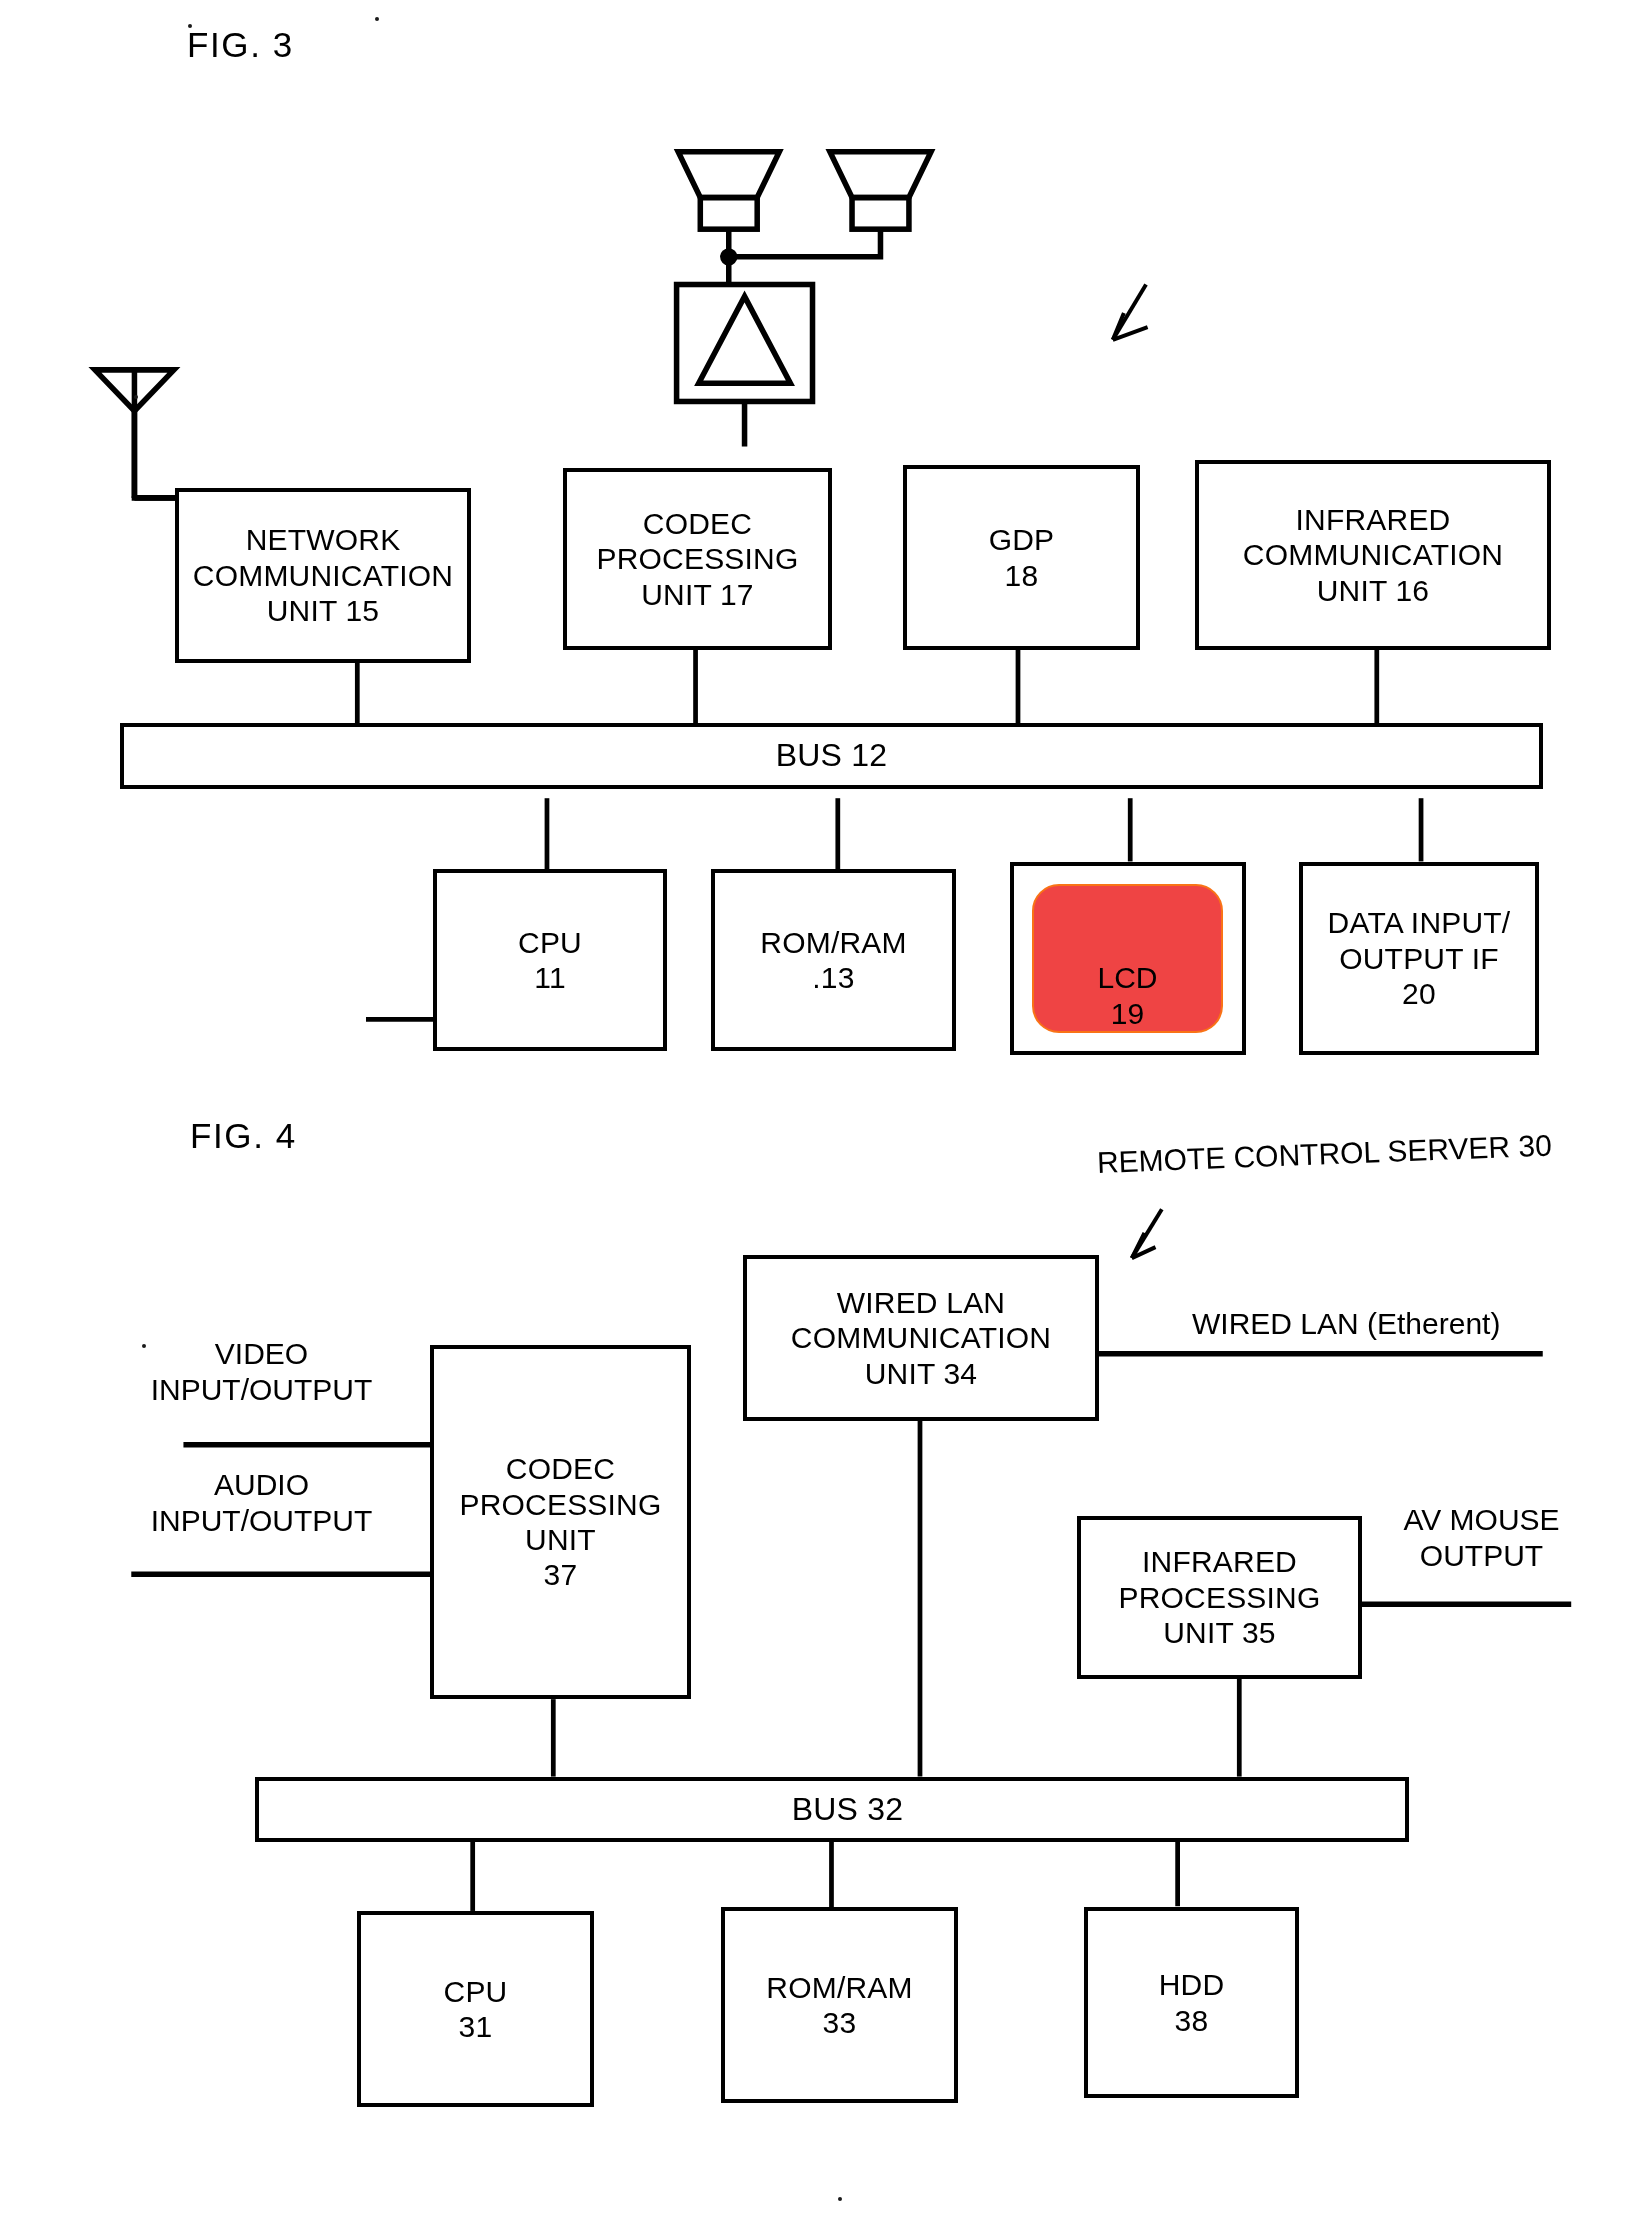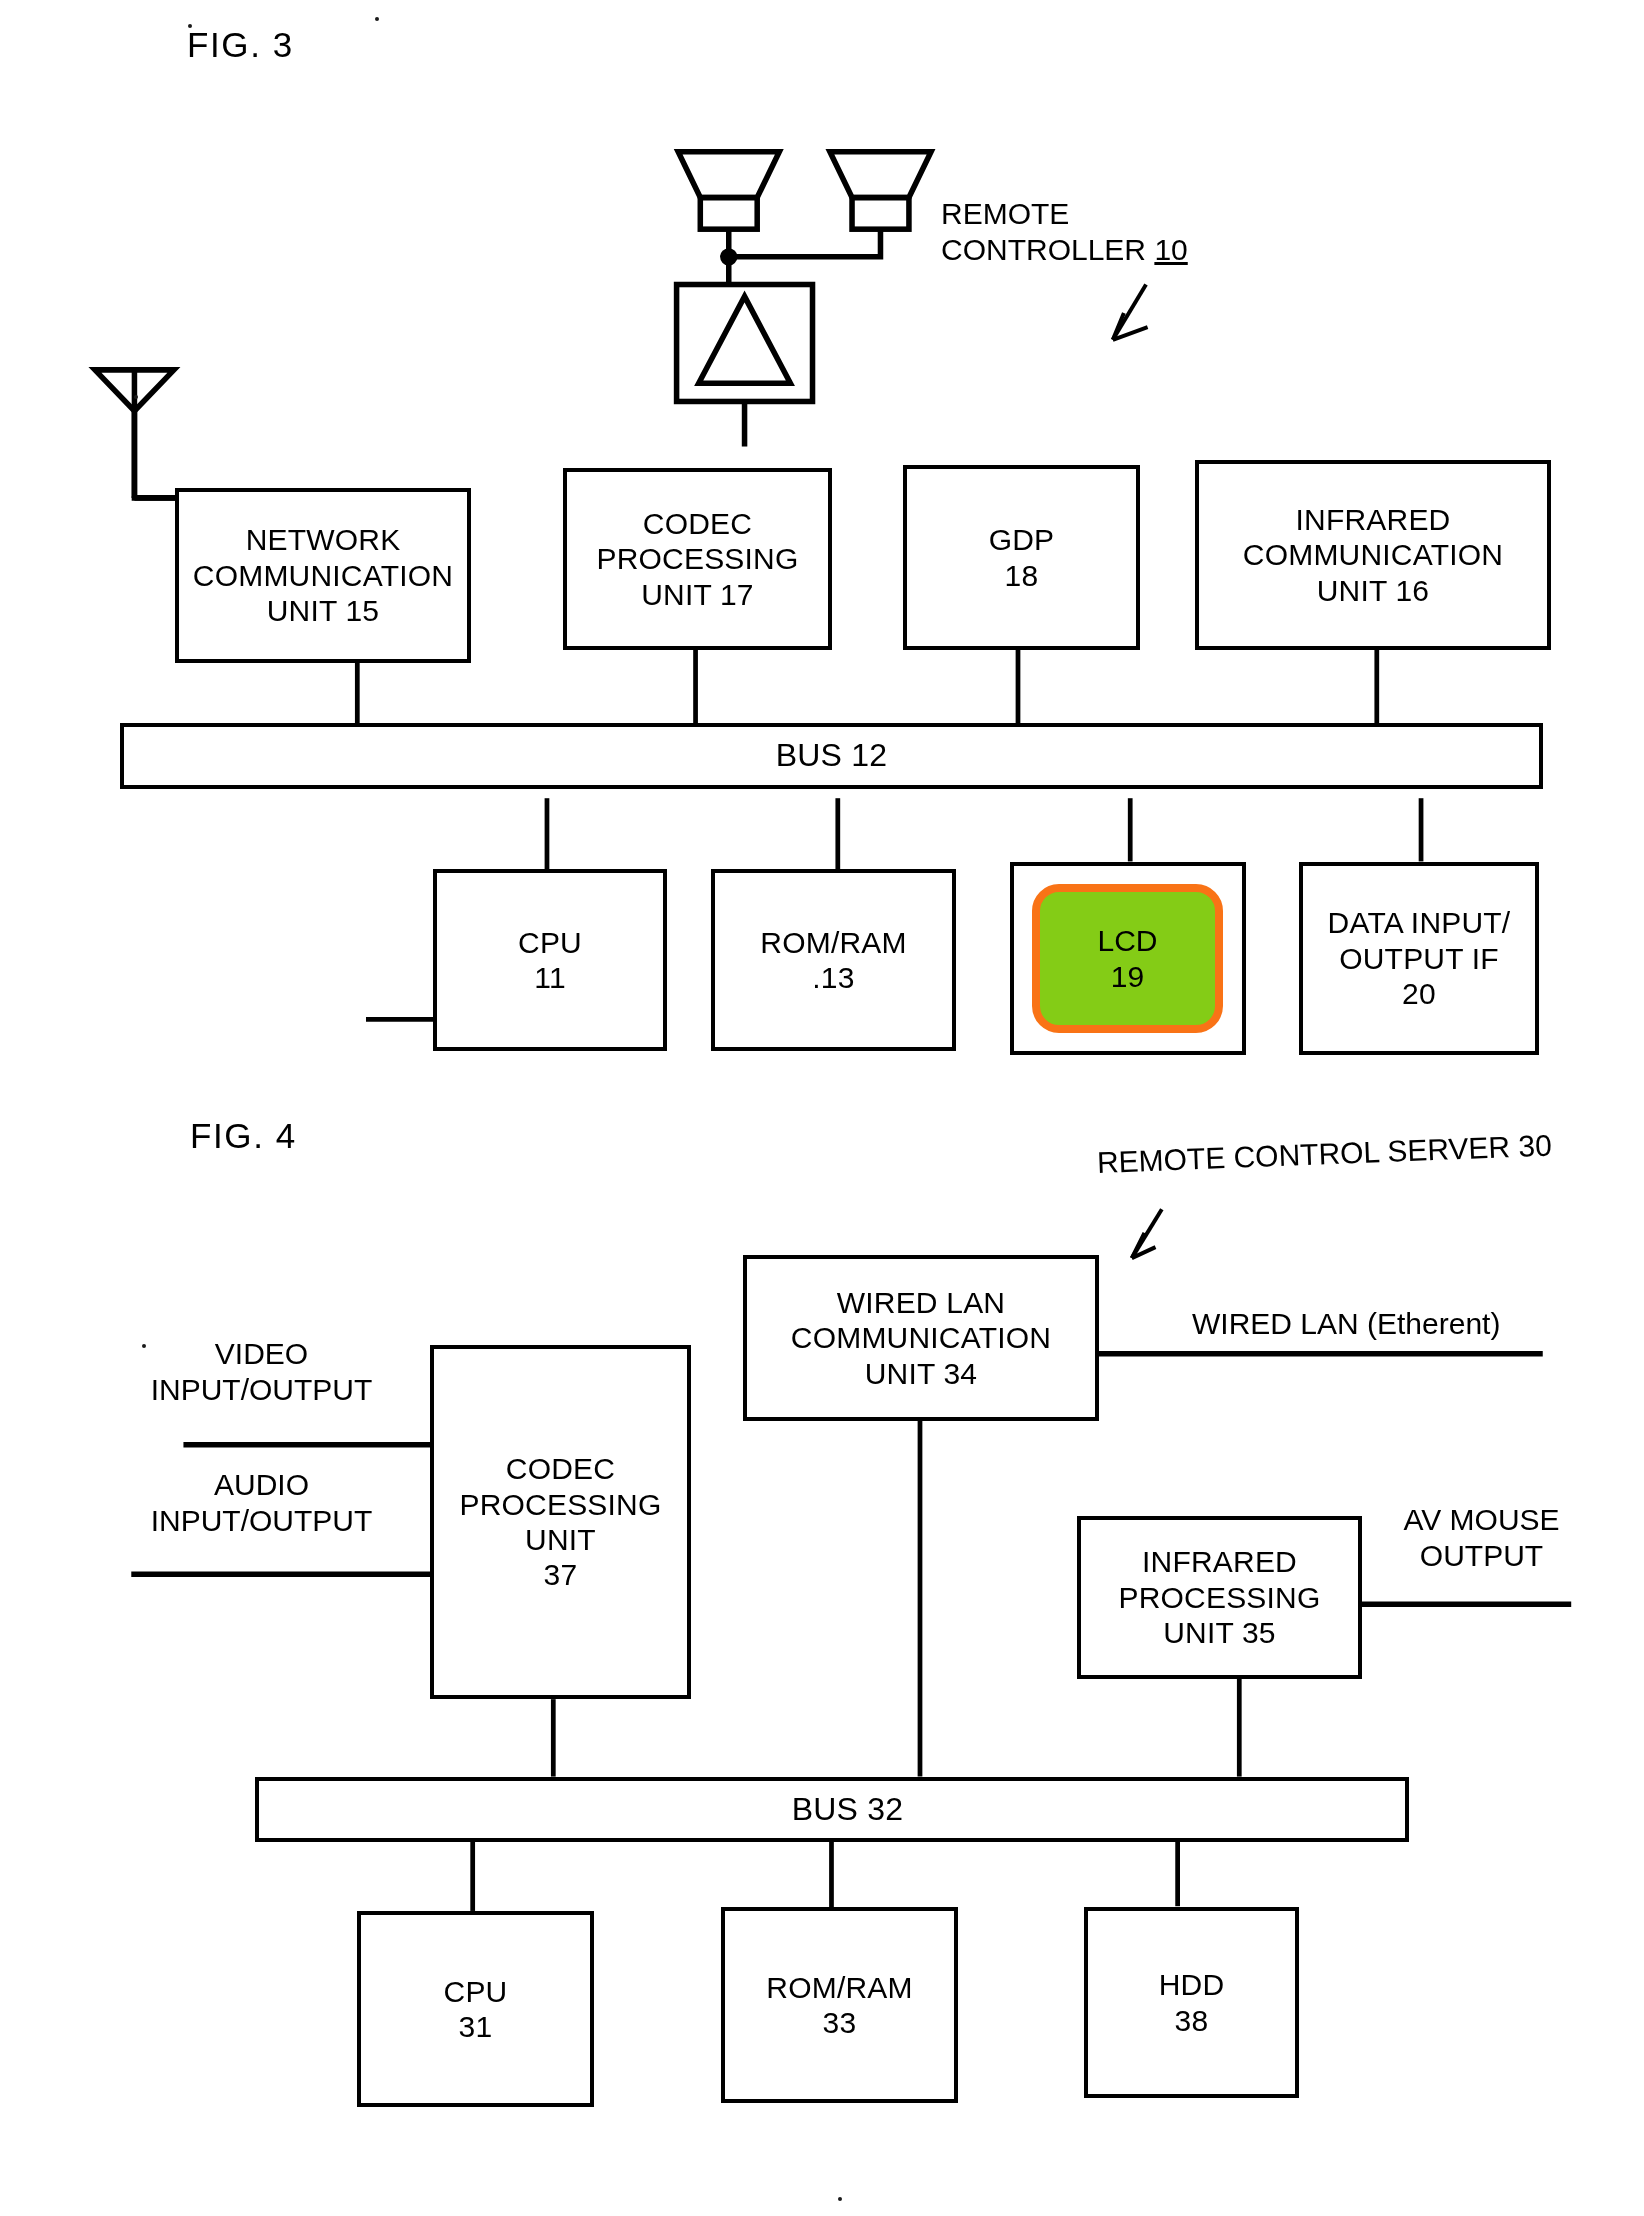--- a/index.html
+++ b/index.html
@@ -46,25 +46,25 @@
   .node .lbl {
     font-size: 30px;
     line-height: 1.18;
     letter-spacing: 0.2px;
     padding: 0 4.7px;
     white-space: pre-line;
   }
   .node.bus .lbl { font-size: 32px; }
   .lcd-inner {
     position: absolute;
-    border: 8px solid #f97316;
+    border: 2px solid #f97316;
     border-radius: 27px;
-    background: #84cc16;
+    background: #ef4444;
     display: flex;
-    align-items: center;
+    align-items: flex-end;
     justify-content: center;
     box-sizing: border-box;
   }
   .freetext {
     position: absolute;
     font-size: 30px;
     line-height: 1.2;
     white-space: pre-line;
     text-align: center;
   }
@@ -151,22 +151,20 @@
       <path d="M 598,2330 L 598,2418" stroke-width="6"></path>
       <path d="M 1052,2330 L 1052,2418" stroke-width="6"></path>
       <path d="M 1490,2330 L 1490,2412" stroke-width="6"></path>
     </g>
 
     <circle cx="922" cy="325" r="11" fill="#000"></circle>
   </svg>
 
   <div class="fig-title" style="left:187px; top:25px;">FIG. 3</div>
 
-  <div class="freetext" style="left:941px; top:196px; width:332px; text-align:left;"><span>REMOTE
-CONTROLLER </span><span class="ul-num">10</span></div>
 
   <div class="node" style="left:175px; top:488px; width:296px; height:175px;">
     <div class="lbl">NETWORK
 COMMUNICATION
 UNIT 15</div>
   </div>
 
   <div class="node" style="left:563px; top:468px; width:269px; height:182px;">
     <div class="lbl">CODEC
 PROCESSING

